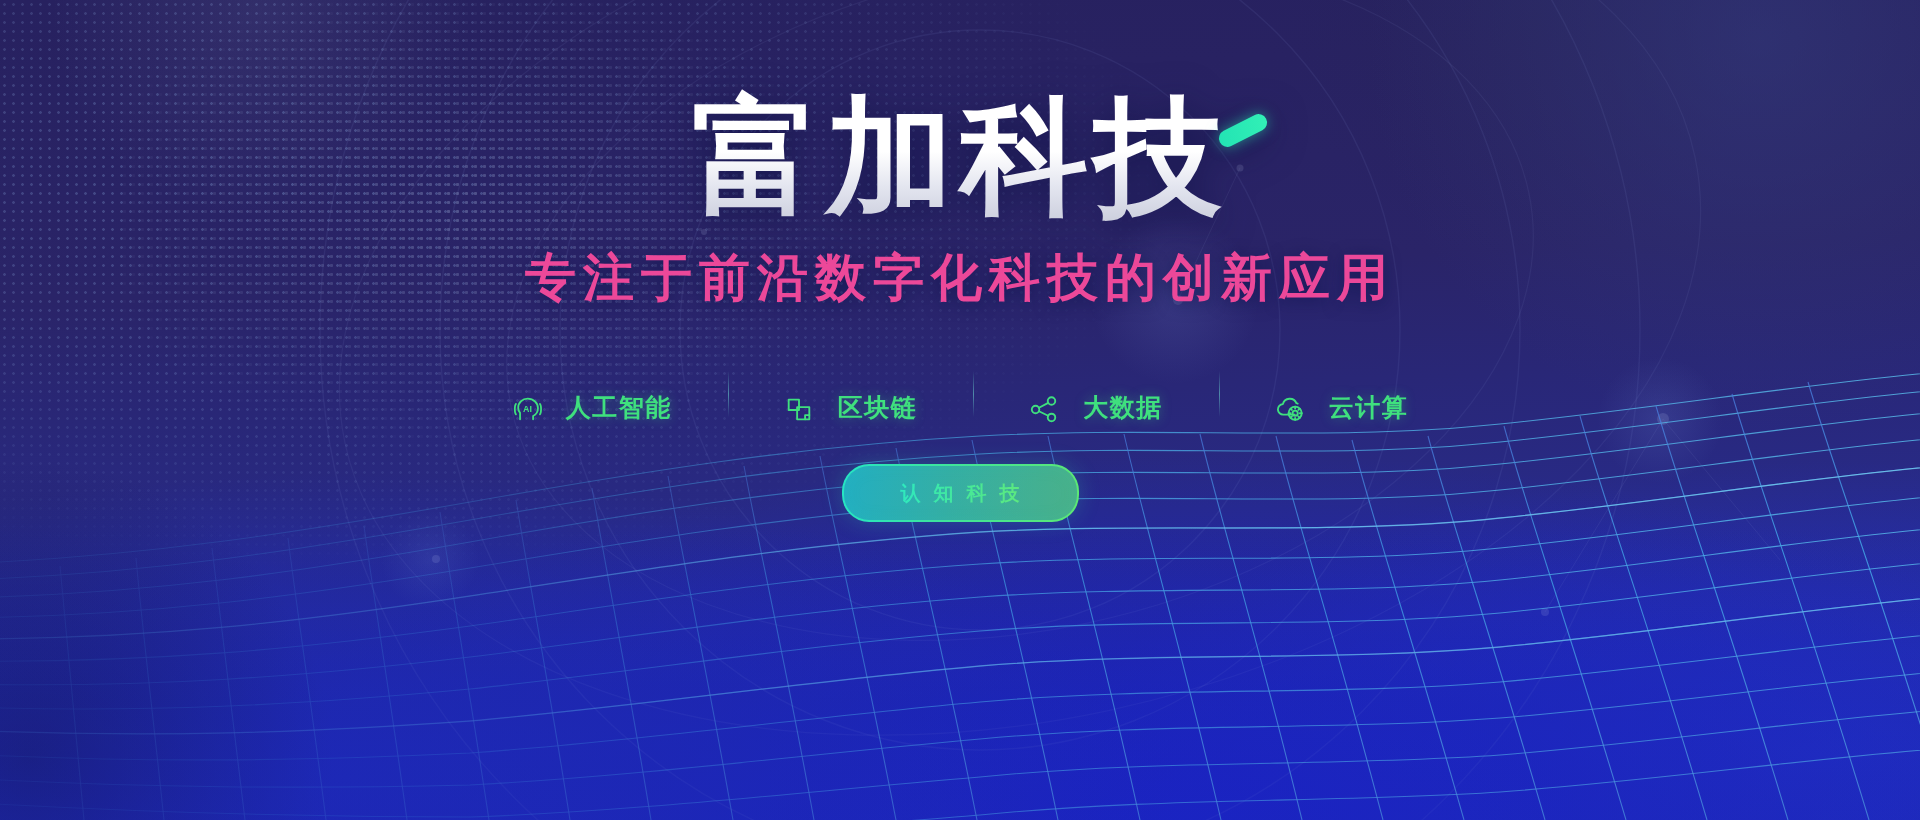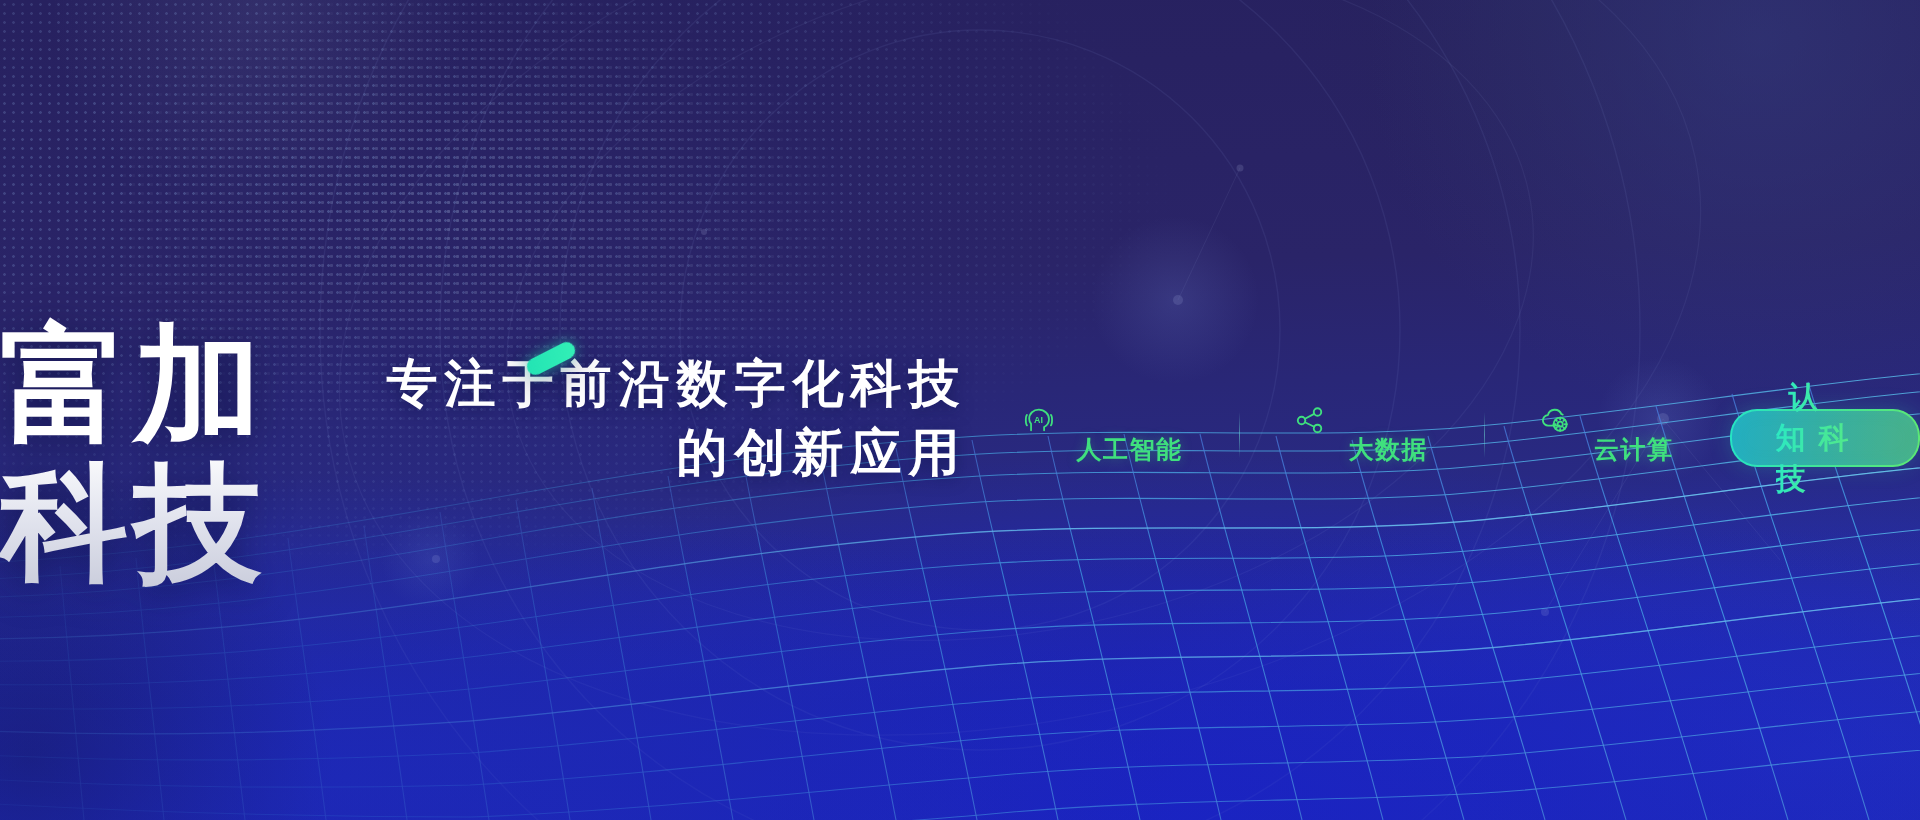--- a/index.html
+++ b/index.html
@@ -69,21 +69,21 @@
     position: absolute; left: 0; bottom: 0; width: 1920px; height: 300px;
     background: linear-gradient(180deg, rgba(20,30,160,0) 0%, rgba(22,32,170,0.22) 60%, rgba(25,35,180,0.35) 100%);
     pointer-events: none;
   }
 
   
   .content {
     position: absolute;
     inset: 0;
     display: flex;
-    flex-direction: row;
+    flex-direction: column;
     align-items: center;
   }
 
   
   .logo {
     margin-top: 88px;
     font-size: 128px;
     line-height: 1.08;
     font-weight: 700;
     letter-spacing: 6px;
@@ -106,34 +106,34 @@
     transform: rotate(-27deg);
     box-shadow: 0 0 14px rgba(45,230,180,0.55);
   }
 
   
   .subtitle {
     margin-top: 18px;
     font-size: 51px;
     font-weight: 700;
     letter-spacing: 7px;
-    color: #ffffff;
+    color: #ec4899;
     text-shadow: 0 3px 16px rgba(10,15,70,0.55);
     text-align: right;
   }
 
   
   .tags {
     margin-top: 50px;
     display: flex;
     align-items: center;
   }
   .tag {
     display: flex;
-    align-items: flex-start;
+    align-items: flex-end;
     gap: 24px;
     padding: 0 56px;
     position: relative;
   }
   .tag + .tag::before {
     content: "";
     position: absolute;
     left: 0; top: 50%;
     transform: translateY(-50%);
     width: 1px; height: 46px;
@@ -159,21 +159,21 @@
     height: 54px;
     padding: 0 44px;
     border-radius: 27px;
     border: 2px solid transparent;
     background:
       linear-gradient(rgba(27,34,190,0.28), rgba(27,34,190,0.28)) padding-box,
       linear-gradient(95deg, #25e5c4 0%, #3fe59a 45%, #5ce874 100%) border-box;
     box-shadow: 0 0 22px rgba(50,225,180,0.22), inset 0 0 18px rgba(40,220,190,0.08);
   }
   .badge-text {
-    font-size: 30px;
+    font-size: 20px;
     font-weight: 700;
     letter-spacing: 13px;
     text-indent: 13px;
     background: linear-gradient(95deg, #2ae9c6 0%, #45e89a 50%, #62ea78 100%);
     -webkit-background-clip: text;
     background-clip: text;
     color: transparent;
     -webkit-text-fill-color: transparent;
   }
 </style>
@@ -297,20 +297,30 @@
           <g fill="none" stroke="#3fe07e" stroke-width="1.9" stroke-linecap="round" stroke-linejoin="round">
             <path d="M22.5 27 v-3.6 c3.2-1.6 5.2-4.7 5.2-8.3 C27.7 9.6 23 5 16.8 5 C11.2 5 6.6 9.1 6.6 14.6 c0 2.2 .8 4 2 5.5 v6.9"></path>
             <path d="M4.2 10.5 c-1.6 1.6 -1.6 9.6 0 11.2"></path>
             <path d="M29.8 10.5 c1.6 1.6 1.6 9.6 0 11.2"></path>
           </g>
           <text x="16.6" y="19" text-anchor="middle" font-family="Liberation Sans, sans-serif" font-size="9.5" font-weight="700" fill="#3fe07e">AI</text>
         </svg>
         <span class="tag-label">人工智能</span>
       </div>
 
+      <div class="tag">
+        <svg class="tag-icon" viewBox="0 0 32 32">
+          <g fill="none" stroke="#3fe07e" stroke-width="2" stroke-linecap="round" stroke-linejoin="round">
+            <path d="M5 6 h11 v11 h-11 z"></path>
+            <path d="M14 14 h13 v13 h-13 z"></path>
+            <path d="M22.5 27 v-4.5 h4.5"></path>
+          </g>
+        </svg>
+        <span class="tag-label">区块链</span>
+      </div>
 
       <div class="tag">
         <svg class="tag-icon" viewBox="0 0 32 32">
           <g fill="none" stroke="#3fe07e" stroke-width="2" stroke-linecap="round" stroke-linejoin="round">
             <circle cx="24" cy="7.5" r="4"></circle>
             <circle cx="7" cy="16.5" r="4"></circle>
             <circle cx="24" cy="25" r="4"></circle>
             <path d="M10.6 14.7 L20.5 9.4"></path>
             <path d="M10.6 18.4 L20.5 23.2"></path>
           </g>

